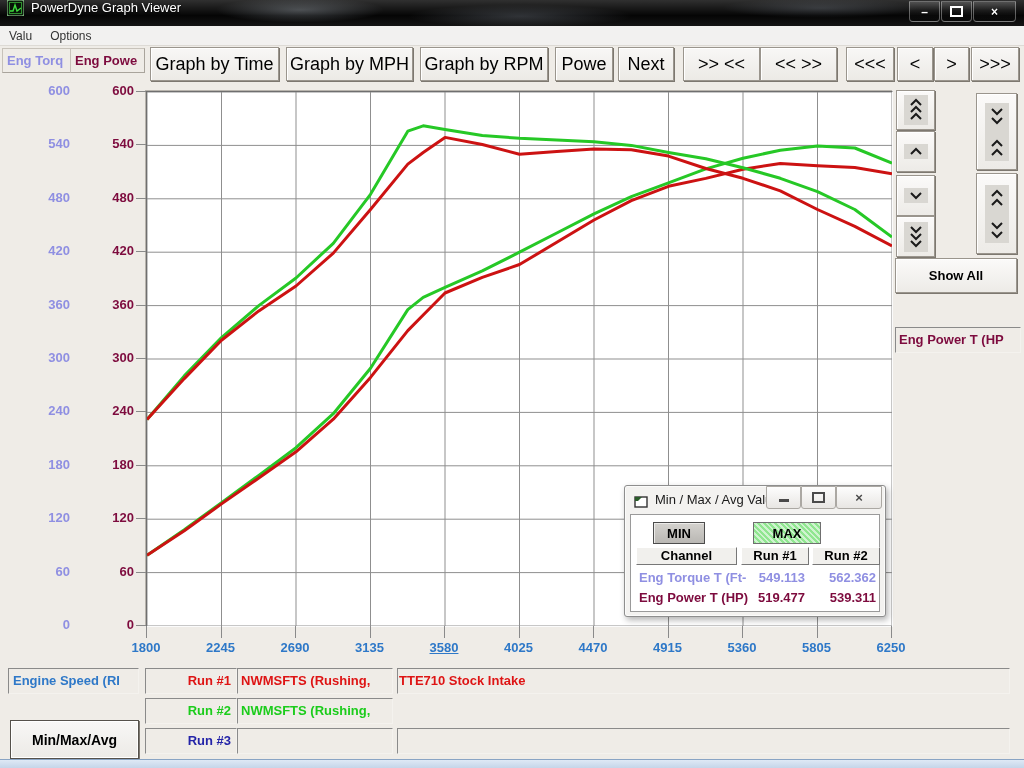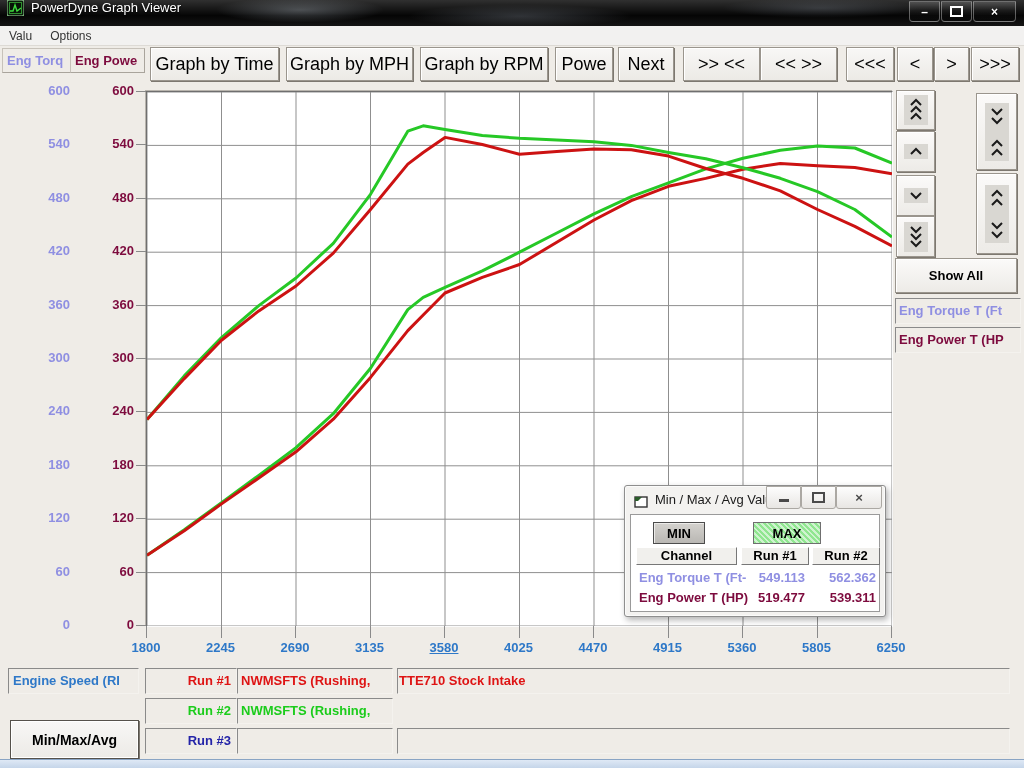--- a/index.html
+++ b/index.html
@@ -261,21 +261,20 @@
             <polyline points="2,8 7,3 12,8"></polyline>
             <polyline points="2,17 7,12 12,17"></polyline>
             <polyline points="2,35 7,40 12,35"></polyline>
             <polyline points="2,44 7,49 12,44"></polyline>
           </g>
         </svg>
     </span>
   </div>
 
   <div class="btn sbtn showall" style="top:258px;">Show All</div>
-  <div class="chanbox cb-torq">Eng Torque T (Ft</div>
   <div class="chanbox cb-pow">Eng Power T (HP</div>
 
   <div class="lbox speedbox">Engine Speed (RI</div>
   <div class="lbox runcol row1 c-red">Run #1</div>
   <div class="lbox runcol row2 c-green">Run #2</div>
   <div class="lbox runcol row3 c-navy">Run #3</div>
   <div class="lbox filecol row1 c-red">NWMSFTS (Rushing,</div>
   <div class="lbox filecol row2 c-green">NWMSFTS (Rushing,</div>
   <div class="lbox filecol row3"></div>
   <div class="lbox desccol row1 c-red">TTE710 Stock Intake</div>

